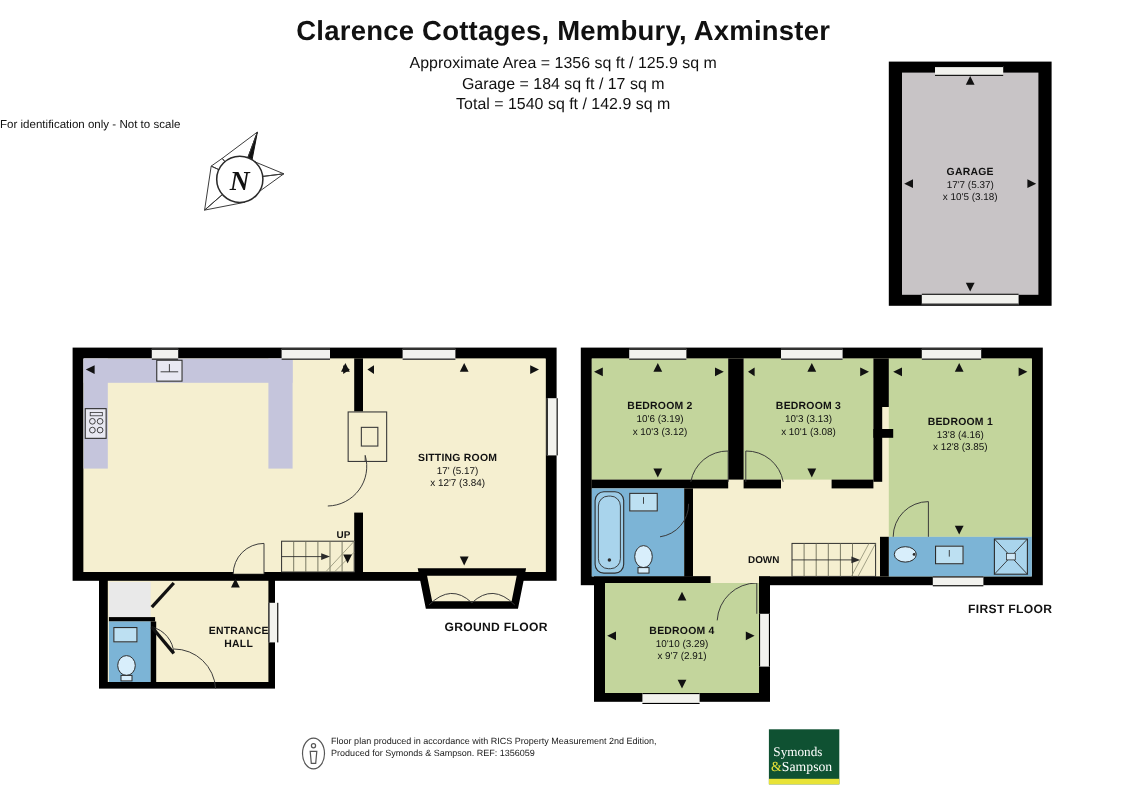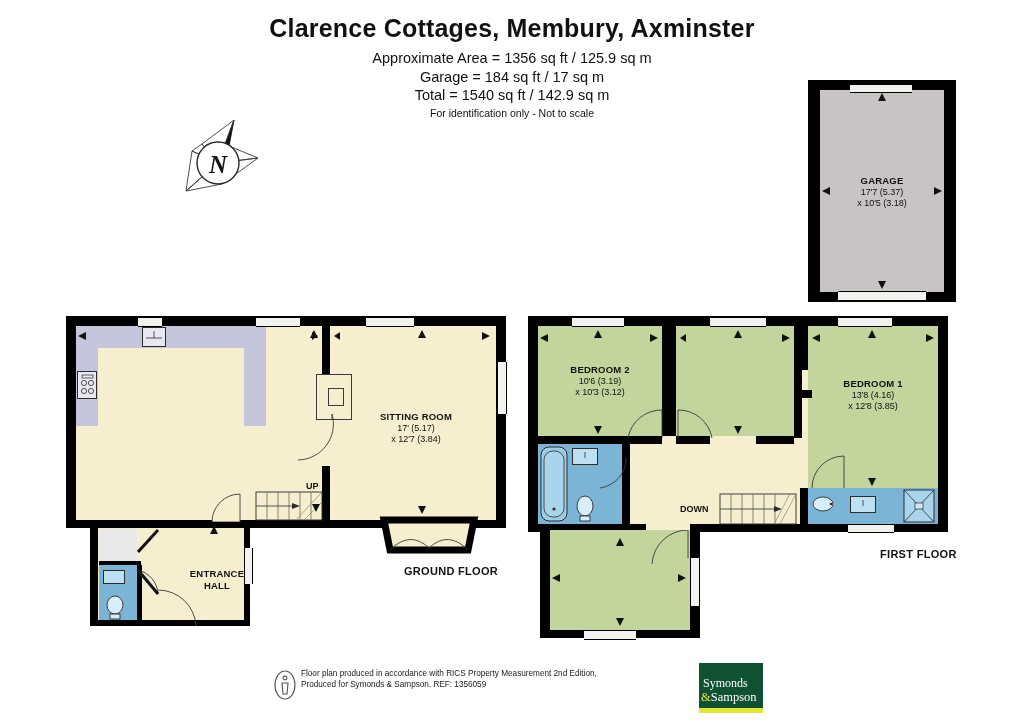--- a/index.html
+++ b/index.html
@@ -3,21 +3,21 @@
 <meta charset="utf-8">
 <style>
   html,body{margin:0;padding:0;background:#ffffff;}
   body{width:1024px;height:724px;position:relative;overflow:hidden;
        font-family:"Liberation Sans","DejaVu Sans",sans-serif;color:#111;}
   .abs{position:absolute;}
   
   #title{left:0;top:14px;width:1024px;text-align:center;font-size:25px;font-weight:bold;letter-spacing:.2px;}
   .sub{left:0;width:1024px;text-align:center;font-size:14.5px;}
   #sub1{top:50px;} #sub2{top:69px;} #sub3{top:87px;}
-  #sub4{top:107px;left:0;width:1024px;text-align:center;font-size:10.5px;color:#111;}
+  #sub4{top:107px;left:0;width:1024px;font-size:10.5px;color:#111;}
   
   .wall{background:#000;}
   .cream{background:#f5efd0;}
   .green{background:#c3d59c;}
   .blue{background:#7cb4d6;}
   .lav{background:#c5c5dc;}
   .grey{background:#c8c4c6;}
   .wht{background:#e9e9e9;}
   .lbl{position:absolute;text-align:center;line-height:11.5px;white-space:nowrap;}
   .lbl .nm{font-size:9.5px;font-weight:bold;letter-spacing:.2px;}
@@ -53,21 +53,21 @@
     <polygon points="46,45 50,66 86,40 46,45" fill="none" stroke="#3a3a3a" stroke-width="0.9"></polygon>
     <polygon points="46,45 86,40 57,28 46,45" fill="none" stroke="#3a3a3a" stroke-width="0.9"></polygon>
     <polygon points="46,45 57,28 62,2 46,45" fill="#111" stroke="#111" stroke-width="0.9"></polygon>
     <polygon points="46,45 62,2 30,26 46,45" fill="none" stroke="#3a3a3a" stroke-width="0.9"></polygon>
     <polygon points="46,45 30,26 20,33 46,45" fill="none" stroke="#3a3a3a" stroke-width="0.9"></polygon>
     <circle cx="46" cy="45" r="21" fill="#fff" stroke="#2a2a2a" stroke-width="1.4"></circle>
     <text x="46" y="55" text-anchor="middle" font-family="Liberation Serif, serif" font-size="25" font-style="italic" font-weight="bold" fill="#111">N</text>
   </svg>
 </div>
 
-<div class="abs" style="left:808px;top:80px;width:148px;height:222px;">
+<div class="abs" style="left:808px;top:56px;width:148px;height:222px;">
   <div class="abs wall" style="left:0;top:0;width:148px;height:222px;"></div>
   <div class="abs grey" style="left:12px;top:10px;width:124px;height:202px;"></div>
 
   <div class="abs win" style="left:42px;top:4px;width:62px;height:7px;"></div>
 
   <div class="abs win" style="left:30px;top:211px;width:88px;height:8px;"></div>
 
   <svg class="abs" style="left:0;top:0;" width="148" height="222">
     <polygon points="74,13 70,21 78,21" fill="#111"></polygon>
     <polygon points="74,209 70,201 78,201" fill="#111"></polygon>
@@ -314,35 +314,45 @@
     <polygon points="406,22 398,18 398,26" fill="#111"></polygon>
     <polygon points="344,14 340,22 348,22" fill="#111"></polygon>
     <polygon points="344,170 340,162 348,162" fill="#111"></polygon>
   </svg>
 
   <div class="lbl" style="left:14px;top:48px;width:116px;">
     <div class="nm">BEDROOM 2</div>
     <div class="dim">10'6 (3.19)</div>
     <div class="dim">x 10'3 (3.12)</div>
   </div>
+  <div class="lbl" style="left:150px;top:48px;width:114px;">
+    <div class="nm">BEDROOM 3</div>
+    <div class="dim">10'3 (3.13)</div>
+    <div class="dim">x 10'1 (3.08)</div>
+  </div>
   <div class="lbl" style="left:282px;top:62px;width:126px;">
     <div class="nm">BEDROOM 1</div>
     <div class="dim">13'8 (4.16)</div>
     <div class="dim">x 12'8 (3.85)</div>
   </div>
 
   <div class="abs wall" style="left:12px;top:208px;width:160px;height:114px;"></div>
   <div class="abs green" style="left:22px;top:214px;width:140px;height:100px;"></div>
   <svg class="abs" style="left:118px;top:212px;" width="44" height="38">
     <path d="M42,2 A36,36 0 0 0 6,36" fill="none" stroke="#3a3a3a" stroke-width="0.9"></path>
     <line x1="42" y1="2" x2="42" y2="30" stroke="#3a3a3a" stroke-width="0.9"></line>
   </svg>
   <div class="abs cream" style="left:118px;top:204px;width:44px;height:10px;"></div>
   <div class="abs winv" style="left:162px;top:242px;width:8px;height:48px;"></div>
   <div class="abs win" style="left:56px;top:314px;width:52px;height:8px;"></div>
+  <div class="lbl" style="left:24px;top:252px;width:136px;">
+    <div class="nm">BEDROOM 4</div>
+    <div class="dim">10'10 (3.29)</div>
+    <div class="dim">x 9'7 (2.91)</div>
+  </div>
   <svg class="abs" style="left:0;top:0;" width="420" height="330">
     <polygon points="24,262 32,258 32,266" fill="#111"></polygon>
     <polygon points="158,262 150,258 150,266" fill="#111"></polygon>
     <polygon points="92,222 88,230 96,230" fill="#111"></polygon>
     <polygon points="92,310 88,302 96,302" fill="#111"></polygon>
   </svg>
 </div>
 
 <div class="abs floorlbl" style="left:880px;top:548px;">FIRST FLOOR</div>
 

